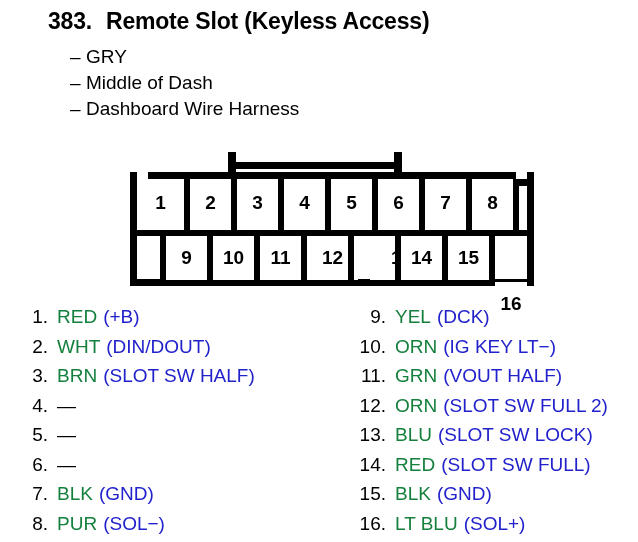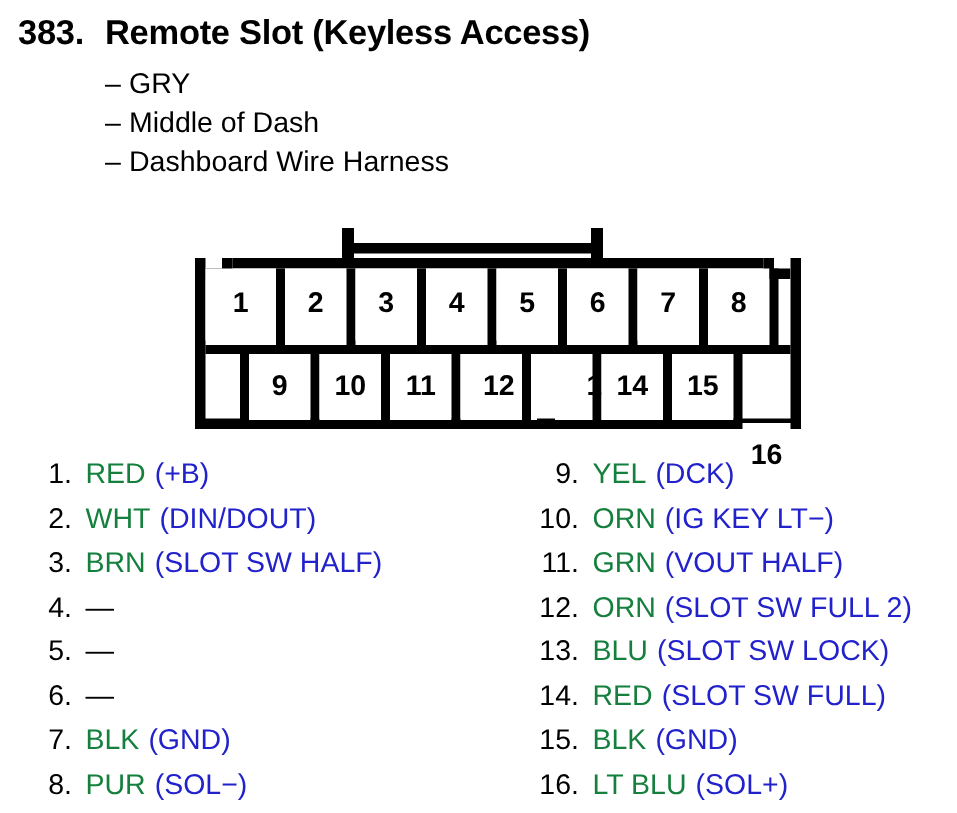--- a/index.html
+++ b/index.html
@@ -22,20 +22,21 @@
     left: 12px;
     top: 8px;
     font-size: 23px;
     font-weight: bold;
     letter-spacing: -0.2px;
     white-space: nowrap;
   }
   .heading .num {
     display: inline-block;
     min-width: 58px;
+    margin-left: 36px;
   }
 
   
   .bullets {
     position: absolute;
     left: 70px;
     top: 44px;
   }
   .bullet {
     font-size: 19px;

